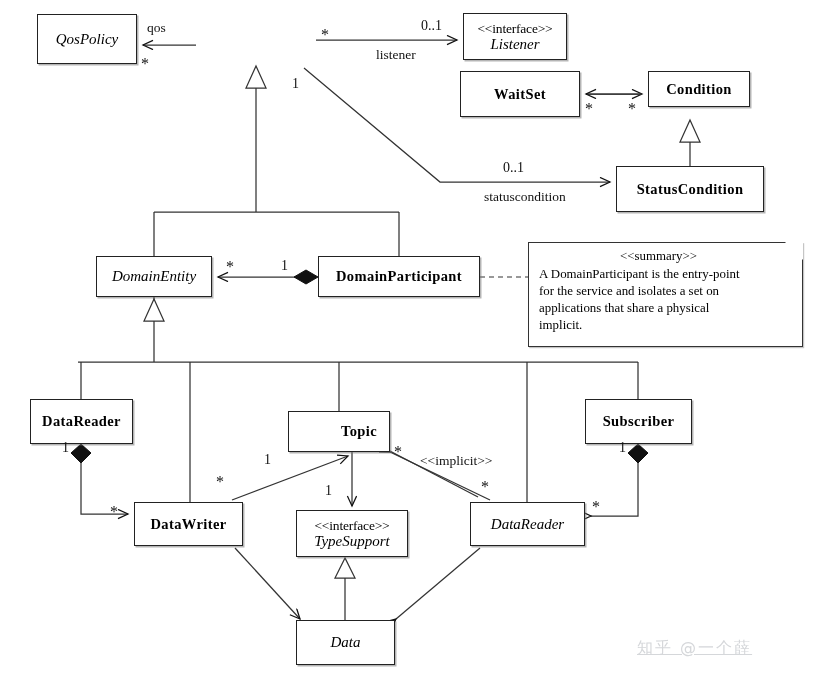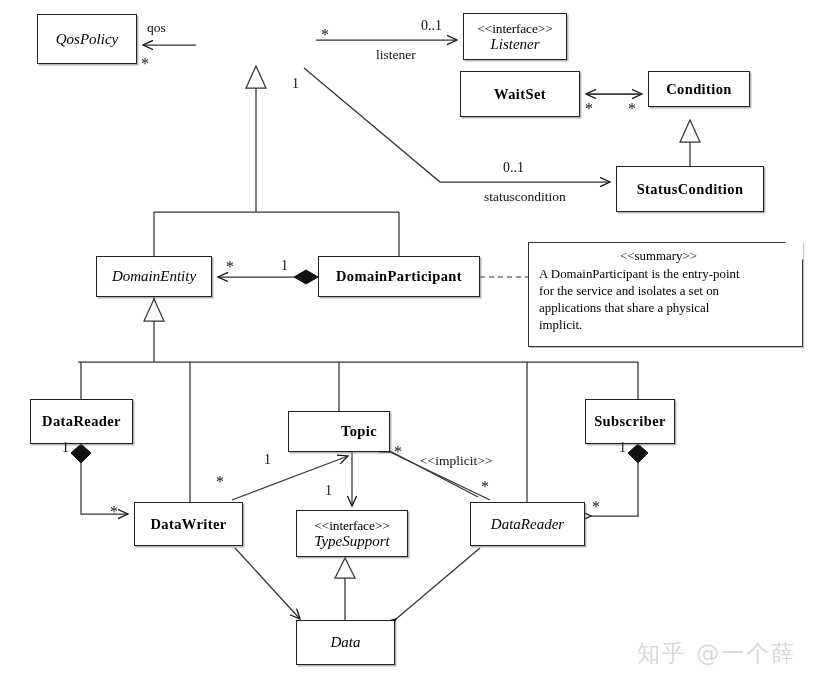--- a/index.html
+++ b/index.html
@@ -45,23 +45,24 @@
   }
   .lbl {
     position:absolute; z-index:4;
     font-size:13.5px; color:#111; white-space:nowrap;
     font-family:"Liberation Serif", serif;
   }
   .lbl.mult { font-size:14px; }
   .lbl.star { font-size:16px; line-height:8px; }
   .watermark {
     position:absolute; z-index:5;
-    color:#d5d7da; font-size:23px; letter-spacing:2px;
+    color:#d5d7da; font-size:16px; letter-spacing:2px;
     font-family:"DejaVu Sans", sans-serif;
     white-space:nowrap;
+    text-decoration:underline;
   }
 </style>
 </head>
 <body>
 
 <div id="canvas">
 
   <svg class="layer" viewBox="0 0 821 685">
     <defs>
       <marker id="openArrow" markerWidth="14" markerHeight="14" refX="11" refY="5.2" orient="auto" markerUnits="userSpaceOnUse">
@@ -180,21 +181,21 @@
   </div>
 
   <div class="node" style="left:30px; top:399px; width:103px; height:45px;">
     <span class="nm bold">DataReader</span>
   </div>
 
   <div class="node" style="left:288px; top:411px; width:102px; height:41px;padding-left:40px;">
     <span class="nm bold">Topic</span>
   </div>
 
-  <div class="node" style="left:585px; top:399px; width:90px; height:45px;">
+  <div class="node" style="left:585px; top:399px; width:107px; height:45px;">
     <span class="nm bold">Subscriber</span>
   </div>
 
   <div class="node" style="left:134px; top:502px; width:109px; height:44px;">
     <span class="nm bold">DataWriter</span>
   </div>
 
   <div class="node" style="left:296px; top:510px; width:112px; height:47px;">
     <span class="nm stereo">&lt;&lt;interface&gt;&gt;</span>
     <span class="nm italic">TypeSupport</span>

